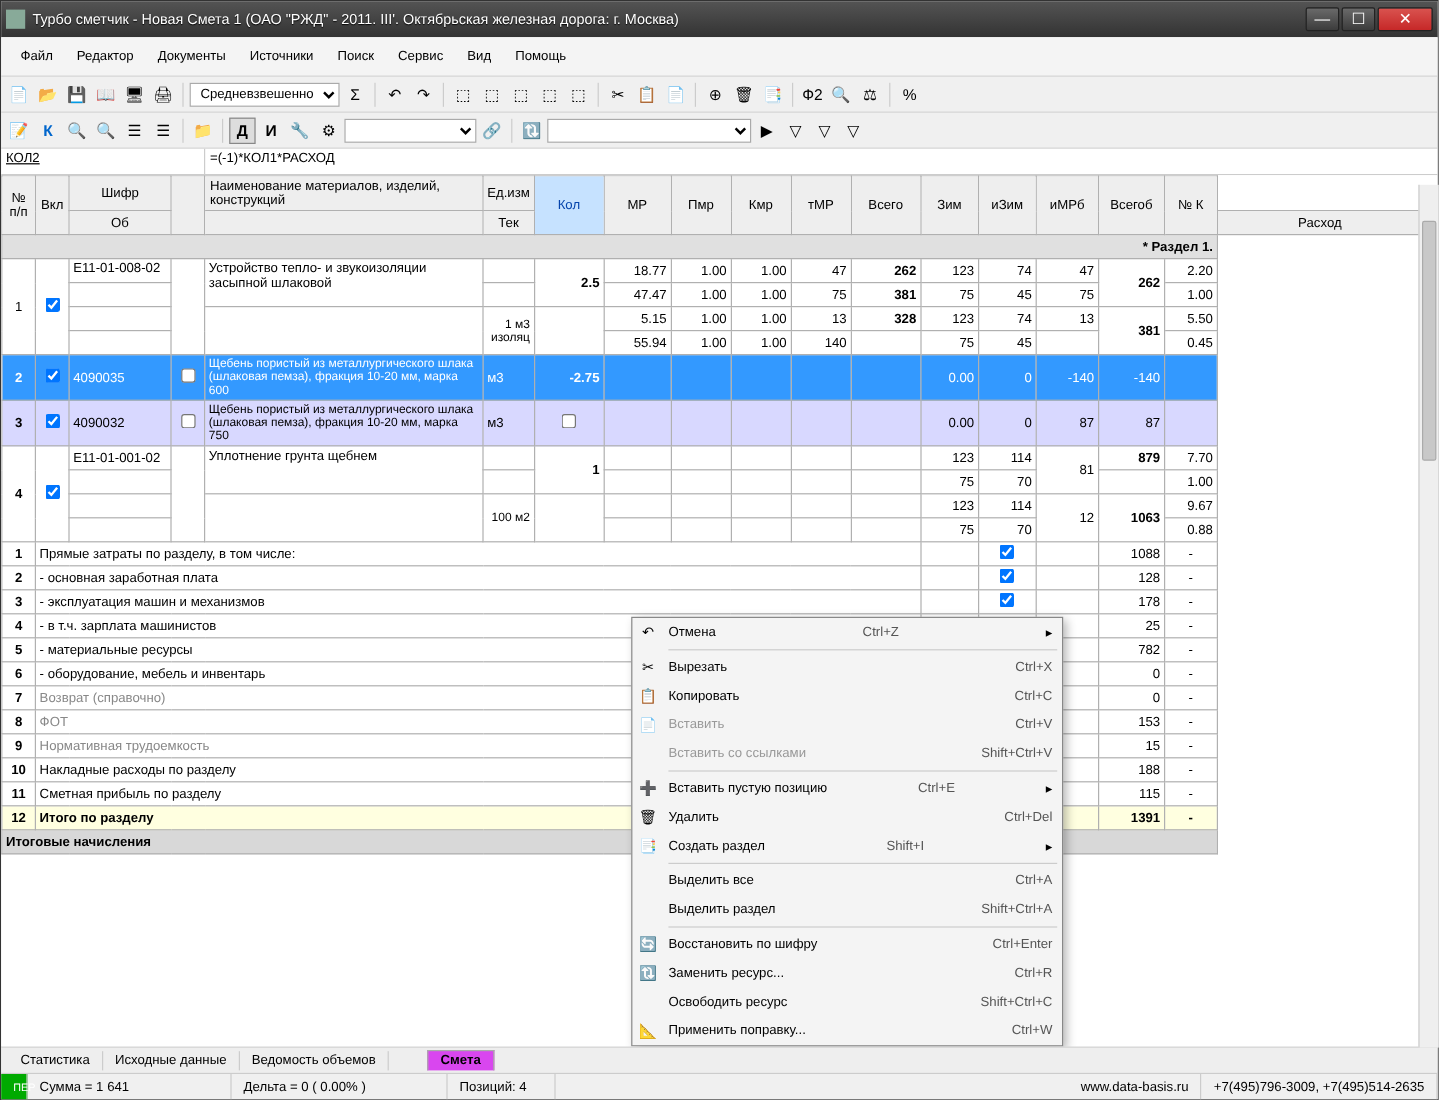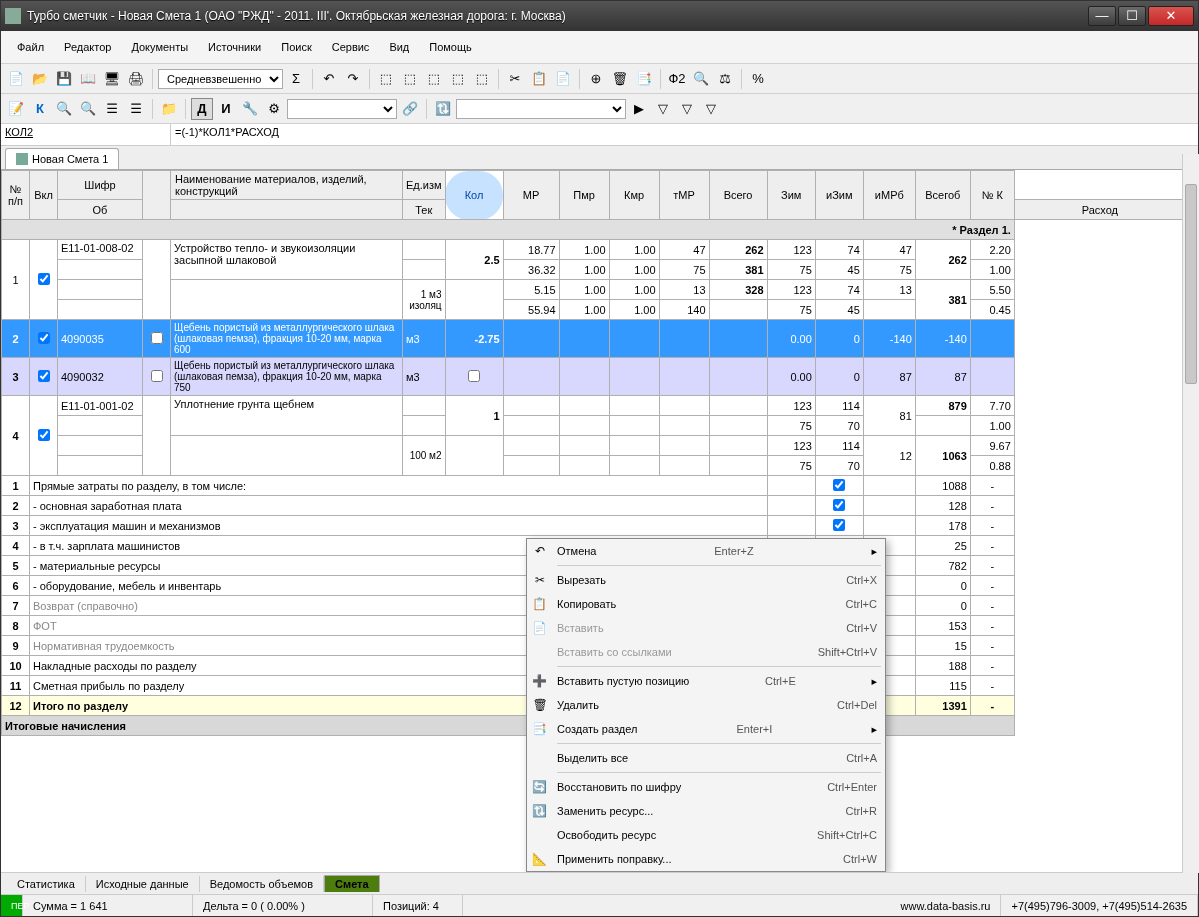--- a/index.html
+++ b/index.html
@@ -27,35 +27,35 @@
 .fb-formula { flex: 1; padding: 2px 4px; }
 
 .tabbar { height: 24px; background: #eee; border-bottom: 1px solid #aaa; display: flex; align-items: flex-end; padding-left: 4px; }
 .tab { padding: 4px 10px; background: #fff; border: 1px solid #aaa; border-bottom: none; border-radius: 3px 3px 0 0; font-size: 11px; display:flex; align-items:center; gap:4px;}
 .tabicon{width:12px;height:12px;background:#7a9;}
 
 .grid-wrap { flex: 1; overflow: hidden; position: relative; background: #fff; display:flex; flex-direction:column;}
 table.grid { border-collapse: collapse; width: 1185px; }
 table.grid th, table.grid td { border: 1px solid #b0b0b0; padding: 2px 3px; font-size: 11px; height: 20px;}
 table.grid th { background: #eee; font-weight: normal; text-align: center; position:relative;}
-.col-kol { background: #c6e2ff !important; color:#0645ad;border-radius:24px;}
+.col-kol { background: #c6e2ff !important; color:#0645ad;}
 .section-row td { background: #e0e0e0; font-weight: bold; }
 .sel-row td { background: #3399ff !important; color: #fff; }
 .sel-row2 td { background: #d8d8ff; }
 .sel-cell { background: #1a6bb8 !important; }
 .num { text-align: right; }
 .bold{font-weight:bold;}
 .chk{width:12px;height:12px;}
 .gray{color:#888;}
 .total-row td{font-weight:bold; background:#ffffe0;}
 .itog-row td{background:#d8d8d8; font-weight:bold;}
 
 .bottom-tabs { height: 22px; background: #eee; display:flex; align-items:center; padding:0 6px; border-top:1px solid #ccc;}
 .btab { padding: 2px 10px; border-right: 1px solid #ccc; font-size:11px; position:relative;}
-.btab.active { background:#4d7c0f; font-weight:bold; border:1px solid #aaa; border-bottom:none;}
+.btab.active { background:#d946ef; font-weight:bold; border:1px solid #aaa; border-bottom:none;margin-left:32px;}
 
 .statusbar { height: 22px; background: #f0f0f0; border-top: 1px solid #ccc; display: flex; align-items: center; font-size: 11px; }
 .statusbar .cell { padding: 0 10px; border-right: 1px solid #ccc; height:100%; display:flex; align-items:center;}
 .statusbar .spacer{flex:1;}
 
 .context-menu { position: absolute; left: 525px; top: 368px; width: 360px; background: #f4f4f4; border: 1px solid #888; box-shadow: 3px 3px 8px rgba(0,0,0,0.3); z-index: 100; }
 .cm-item { display: flex; align-items: center; height: 24px; padding: 0 8px 0 30px; position: relative; }
 .cm-item.disabled { color: #999; }
 .cm-sep { height: 1px; background: #ccc; margin: 2px 4px 2px 30px; }
 .cm-icon { position: absolute; left: 4px; width: 18px; height: 18px; display:flex;align-items:center;justify-content:center; font-size:12px;}
@@ -148,26 +148,20 @@
     <div class="tbtn">▽</div>
     <div class="tbtn">▽</div>
     <div class="tbtn">▽</div>
   </div>
 
   <div class="formulabar">
     <div class="fb-name">КОЛ2</div>
     <div class="fb-formula">=(-1)*КОЛ1*РАСХОД</div>
   </div>
 
-  <div class="tabbar">
-    <div class="tab">
-        <span class="tabicon"></span>
-        <span>Новая Смета 1</span>
-      </div>
-  </div>
 
   <div class="grid-wrap">
     <table class="grid">
       <thead>
         <tr>
           <th rowspan="2" style="width:28px;">№
 п/п</th>
           <th rowspan="2" style="width:28px;">Вкл</th>
           <th style="width:85px;">Шифр</th>
           <th rowspan="2" style="width:28px;"></th>
@@ -212,21 +206,21 @@
             <td class="num bold">262</td>
             <td class="num">123</td>
             <td class="num">74</td>
             <td class="num" rowspan="1">47</td>
             <td class="num bold" rowspan="2">262</td>
             <td class="num">2.20</td>
           </tr>
           <tr>
             <td></td>
             <td></td>
-            <td class="num">36.32</td>
+            <td class="num">47.47</td>
             <td class="num">1.00</td>
             <td class="num">1.00</td>
             <td class="num">75</td>
             <td class="num bold">381</td>
             <td class="num">75</td>
             <td class="num">45</td>
             <td class="num">75</td>
             <td class="num">1.00</td>
           </tr>
           <tr>
@@ -465,21 +459,21 @@
           <tr class="itog-row">
             <td colspan="17" style="text-align: left;">Итоговые начисления</td>
           </tr>
         </tbody>
     </table>
 
     <div class="context-menu" id="ctx">
         <div class="cm-item">
           <span class="cm-icon">↶</span>
           <span>Отмена</span>
-          <span class="cm-shortcut">Enter+Z</span>
+          <span class="cm-shortcut">Ctrl+Z</span>
           <span class="cm-arrow">▸</span>
         </div>
         <div class="cm-sep"></div>
         <div class="cm-item">
           <span class="cm-icon">✂</span>
           <span>Вырезать</span>
           <span class="cm-shortcut">Ctrl+X</span>
         </div>
         <div class="cm-item">
           <span class="cm-icon">📋</span>
@@ -503,27 +497,31 @@
           <span class="cm-arrow">▸</span>
         </div>
         <div class="cm-item">
           <span class="cm-icon">🗑</span>
           <span>Удалить</span>
           <span class="cm-shortcut">Ctrl+Del</span>
         </div>
         <div class="cm-item">
           <span class="cm-icon">📑</span>
           <span>Создать раздел</span>
-          <span class="cm-shortcut">Enter+I</span>
+          <span class="cm-shortcut">Shift+I</span>
           <span class="cm-arrow">▸</span>
         </div>
         <div class="cm-sep"></div>
         <div class="cm-item">
           <span>Выделить все</span>
           <span class="cm-shortcut">Ctrl+A</span>
+        </div>
+        <div class="cm-item">
+          <span>Выделить раздел</span>
+          <span class="cm-shortcut">Shift+Ctrl+A</span>
         </div>
         <div class="cm-sep"></div>
         <div class="cm-item">
           <span class="cm-icon">🔄</span>
           <span>Восстановить по шифру</span>
           <span class="cm-shortcut">Ctrl+Enter</span>
         </div>
         <div class="cm-item">
           <span class="cm-icon">🔃</span>
           <span>Заменить ресурс...</span>

